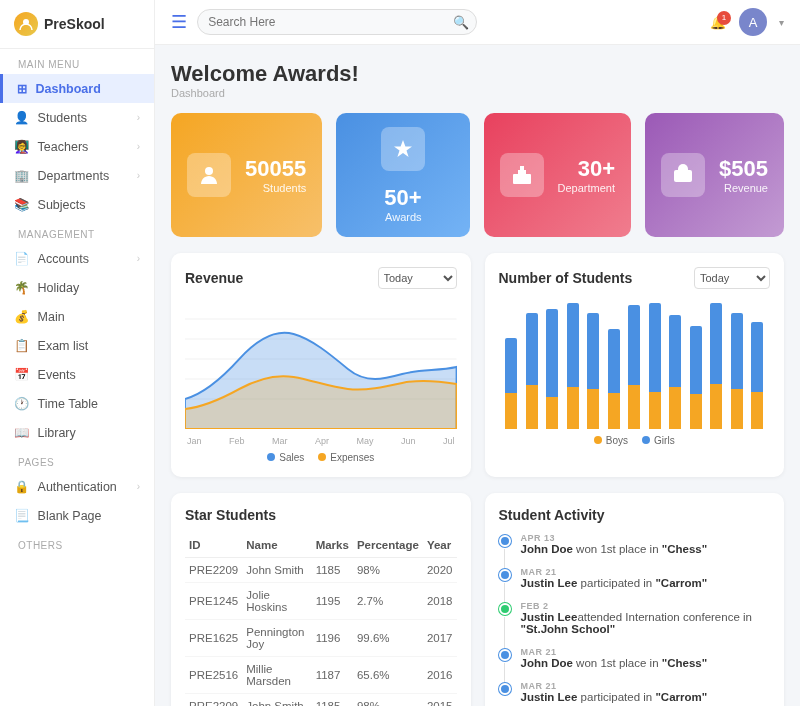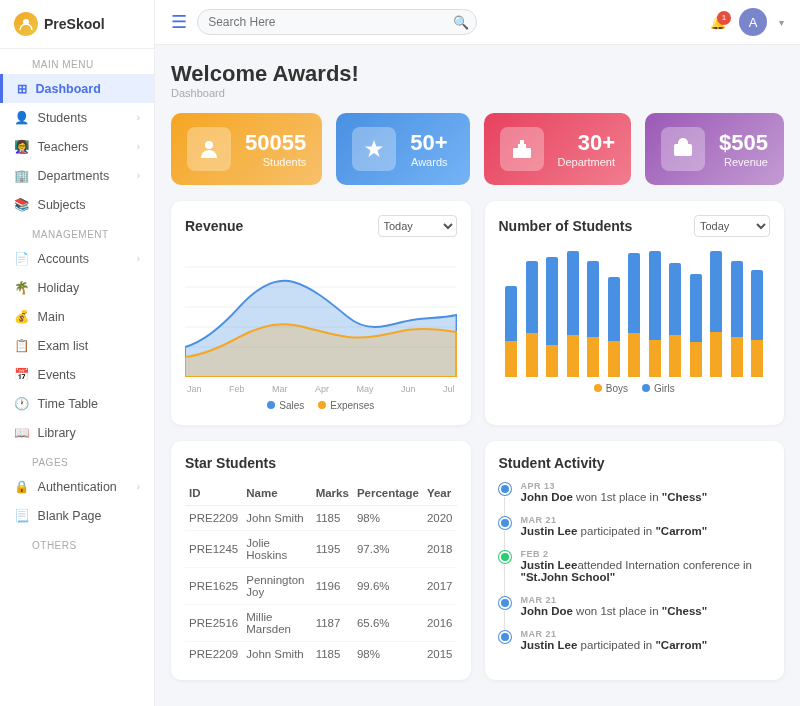--- a/index.html
+++ b/index.html
@@ -3,21 +3,21 @@
   <meta charset="utf-8">
   <style>
     * { box-sizing: border-box; margin: 0; padding: 0; }
     body { font-family: 'Segoe UI', Arial, sans-serif; background: #f4f6f9; display: flex; min-height: 706px; font-size: 13px; overflow: hidden; }
 
     
     .sidebar { width: 155px; background: #fff; border-right: 1px solid #eee; flex-shrink: 0; height: 706px; overflow-y: auto; }
     .sidebar-logo { display: flex; align-items: center; padding: 12px 14px; border-bottom: 1px solid #eee; }
     .sidebar-logo-icon { width: 24px; height: 24px; background: linear-gradient(135deg, #f5a623, #e8c84a); border-radius: 50%; margin-right: 6px; display: flex; align-items: center; justify-content: center; }
     .sidebar-logo-text { font-weight: 700; font-size: 14px; color: #333; }
-    .sidebar-section-label { font-size: 10px; color: #aaa; padding: 10px 32px 4px; text-transform: uppercase; letter-spacing: 0.5px; }
+    .sidebar-section-label { font-size: 10px; color: #aaa; padding: 10px 18px 4px; text-transform: uppercase; letter-spacing: 0.5px; }
     .sidebar-item { display: flex; align-items: center; justify-content: space-between; padding: 7px 14px; color: #555; cursor: pointer; font-size: 12.5px; }
     .sidebar-item.active { background: #e8efff; color: #4a6fe8; font-weight: 600; border-left: 3px solid #4a6fe8; }
     .sidebar-item .item-left { display: flex; align-items: center; gap: 8px; }
     .sidebar-item .arrow { font-size: 10px; color: #ccc; }
 
     
     .main { flex: 1; display: flex; flex-direction: column; height: 706px; overflow-y: auto; }
 
     
     .topbar { background: #fff; display: flex; align-items: center; padding: 8px 16px; gap: 10px; border-bottom: 1px solid #eee; }
@@ -32,21 +32,21 @@
 
     
     .content { padding: 16px; flex: 1; }
     .page-title { font-size: 22px; font-weight: 700; color: #333; }
     .breadcrumb { font-size: 11px; color: #aaa; margin-bottom: 14px; }
 
     
     .stat-cards { display: grid; grid-template-columns: repeat(4, 1fr); gap: 14px; margin-bottom: 16px; }
     .stat-card { border-radius: 10px; padding: 14px 16px; display: flex; align-items: center; gap: 14px; text-align: right; }
     .stat-card.orange { background: linear-gradient(135deg, #f5a623, #f7c06a); }
-    .stat-card.blue { background: linear-gradient(135deg, #4a90e2, #74b3f5); }
+    .stat-card.blue { background: linear-gradient(135deg, #4a90e2, #74b3f5); flex-direction: column; }
     .stat-card.pink { background: linear-gradient(135deg, #e8415e, #f07d8e); }
     .stat-card.purple { background: linear-gradient(135deg, #9b59b6, #c39bd3); }
     .stat-icon-box { width: 44px; height: 44px; border-radius: 8px; background: rgba(255,255,255,0.3); display: flex; align-items: center; justify-content: center; font-size: 20px; color: #fff; flex-shrink: 0; }
     .stat-info .value { font-size: 22px; font-weight: 700; color: #fff; }
     .stat-info .label { font-size: 11px; color: rgba(255,255,255,0.9); }
 
     
     .charts-row { display: grid; grid-template-columns: 1fr 1fr; gap: 14px; margin-bottom: 16px; }
     .chart-card { background: #fff; border-radius: 10px; padding: 14px; box-shadow: 0 1px 4px rgba(0,0,0,0.06); }
     .chart-header { display: flex; align-items: center; justify-content: space-between; margin-bottom: 10px; }
@@ -396,21 +396,21 @@
                 <td>PRE2209</td>
                 <td>John Smith</td>
                 <td>1185</td>
                 <td>98%</td>
                 <td>2020</td>
               </tr>
               <tr>
                 <td>PRE1245</td>
                 <td>Jolie Hoskins</td>
                 <td>1195</td>
-                <td>97.3%</td>
+                <td>2.7%</td>
                 <td>2018</td>
               </tr>
               <tr>
                 <td>PRE1625</td>
                 <td>Pennington Joy</td>
                 <td>1196</td>
                 <td>99.6%</td>
                 <td>2017</td>
               </tr>
               <tr>

